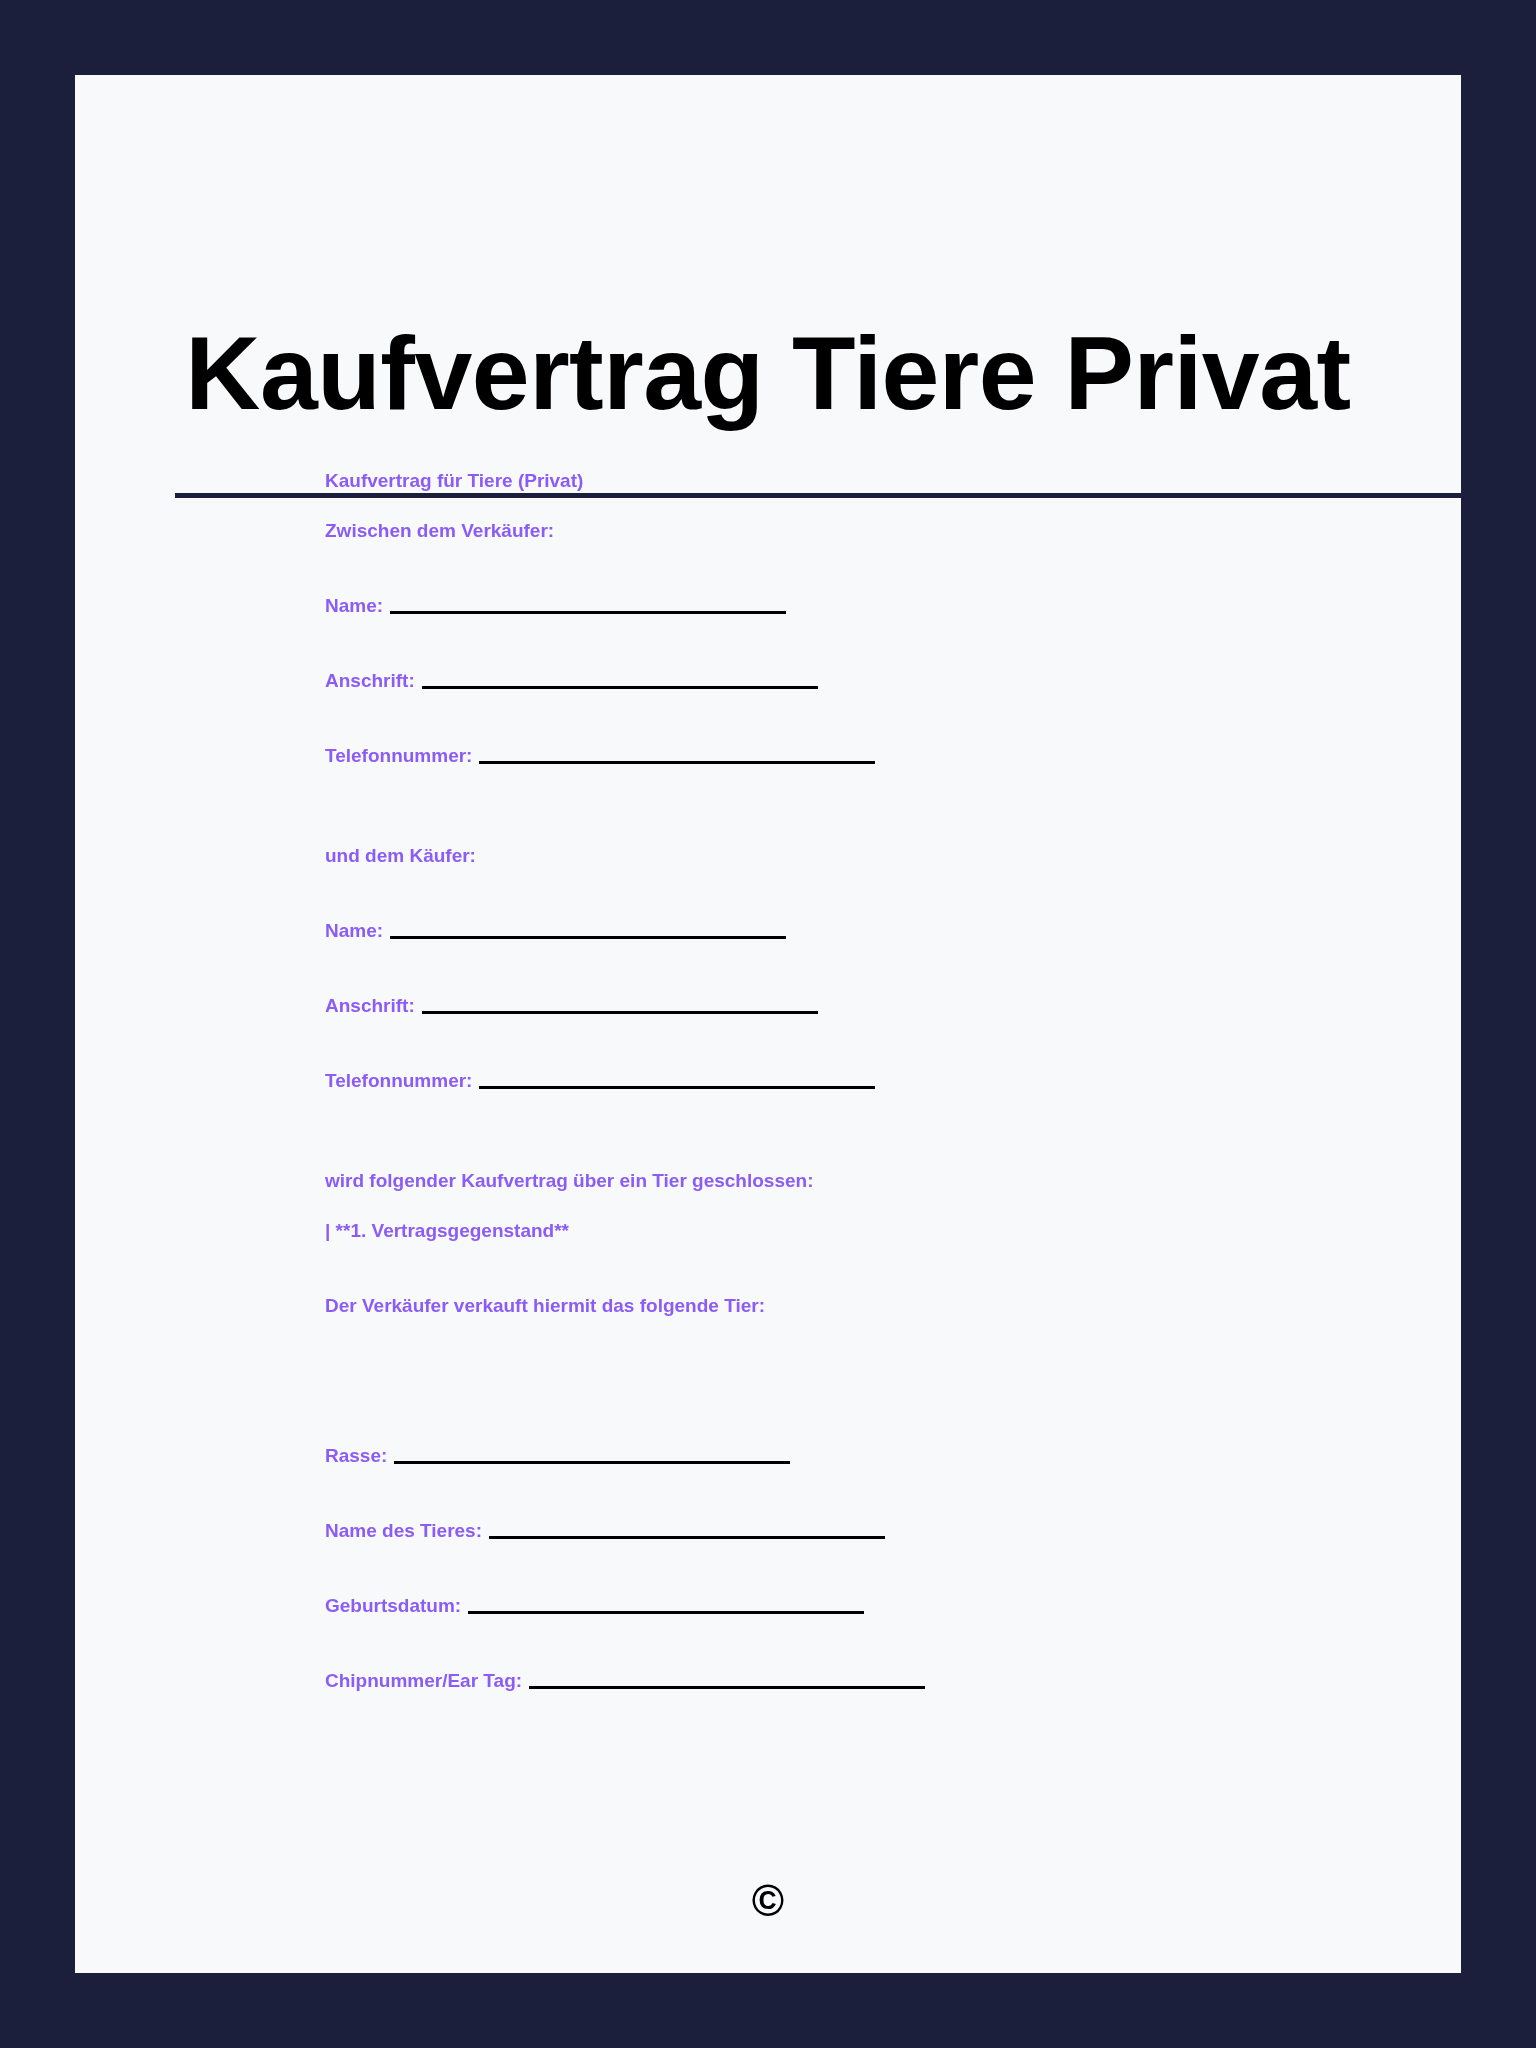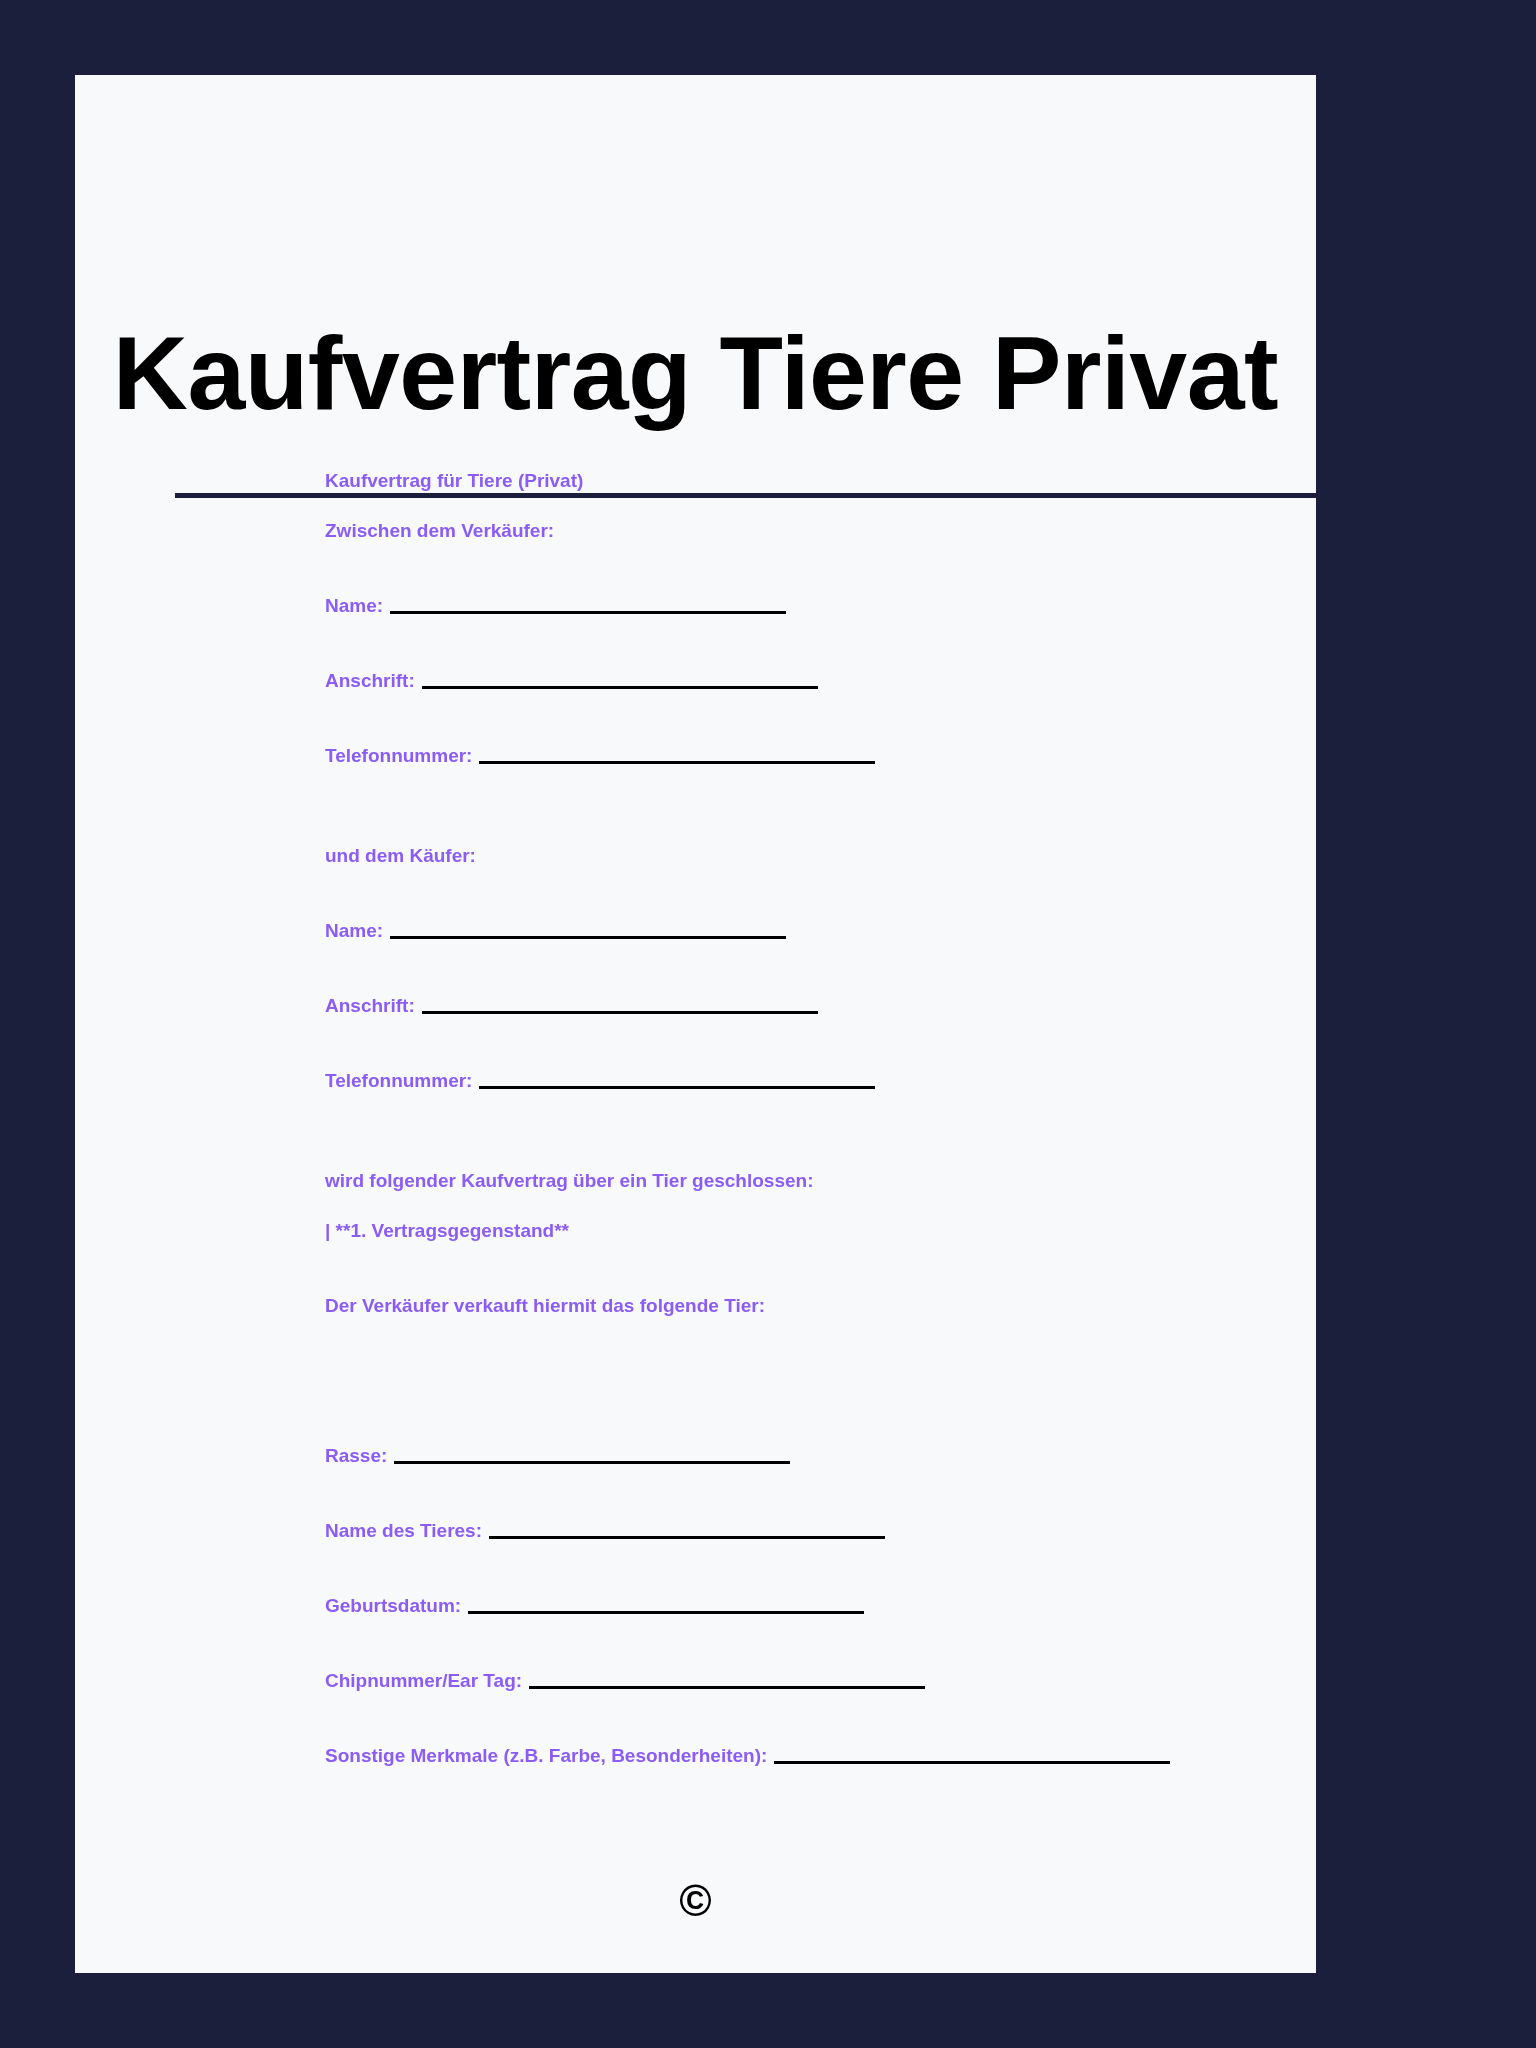--- a/index.html
+++ b/index.html
@@ -6,21 +6,21 @@
   body {
     width: 1536px; height: 2048px;
     background: #1b1f3b;
     position: relative;
     overflow: hidden;
     font-family: "Liberation Sans", sans-serif;
   }
   .page {
     position: absolute;
     left: 75px; top: 75px;
-    width: 1241px; height: 1898px;
+    width: 1386px; height: 1898px;
     background: #f8f9fb;
   }
   .title {
     position: absolute;
     left: 0; right: 0;
     top: 238px;
     text-align: center;
     font-weight: bold;
     font-size: 104px;
     line-height: 120px;
@@ -114,19 +114,15 @@
     <span class="blank"></span>
   </div>
   <div class="line" style="top:1594px">
     <span>Chipnummer/Ear Tag:</span>
     <span class="blank"></span>
   </div>
   <div class="line" style="top:1519px">
     <span>Geburtsdatum:</span>
     <span class="blank"></span>
   </div>
-  <div class="line" style="top:1669px">
-    <span>Sonstige Merkmale (z.B. Farbe, Besonderheiten):</span>
-    <span class="blank"></span>
-  </div>
 
   <div class="copyright" style="top:1796px">©</div>
 </div>
 
 </body></html>

